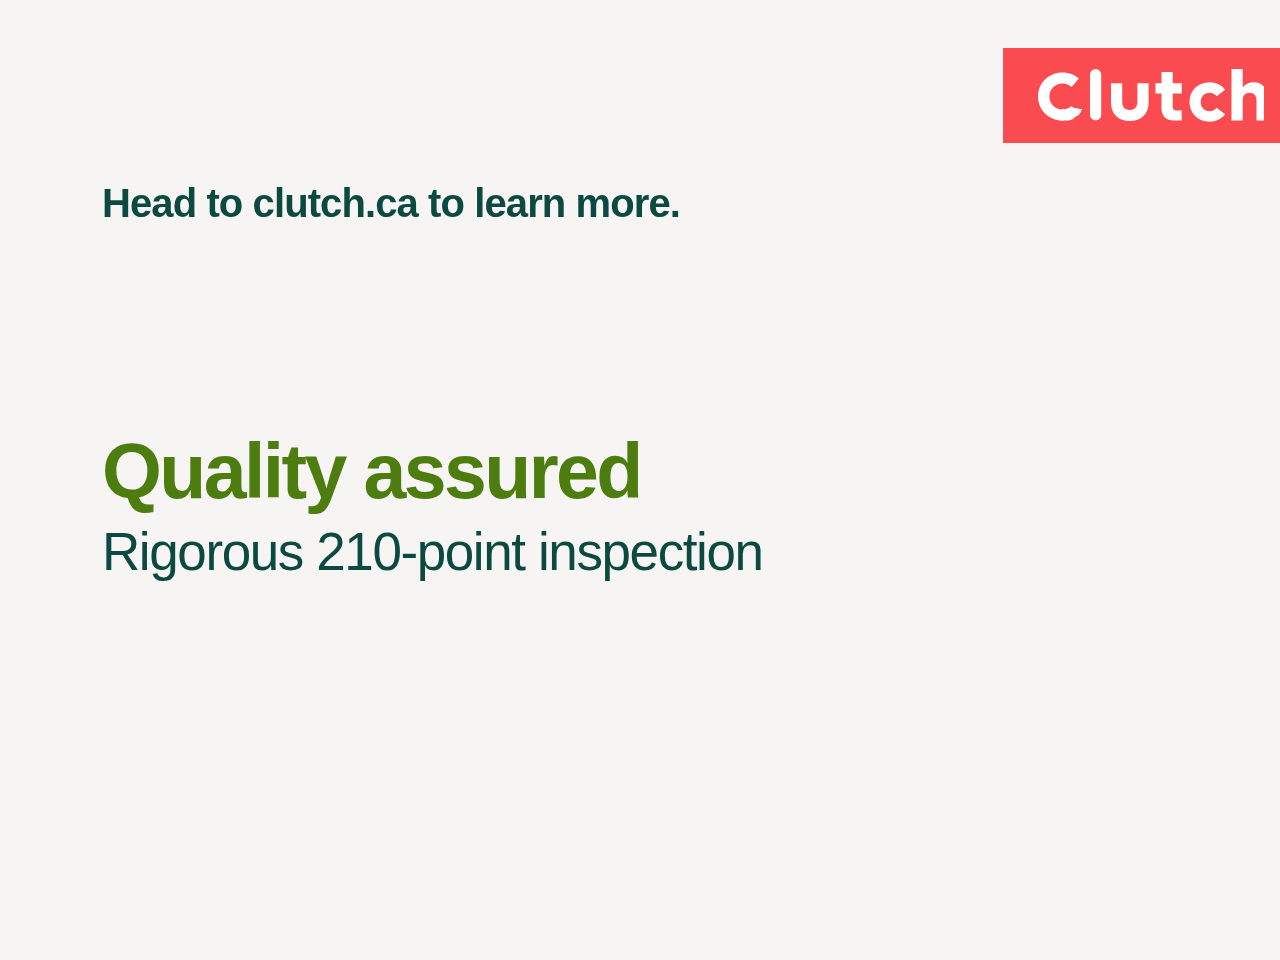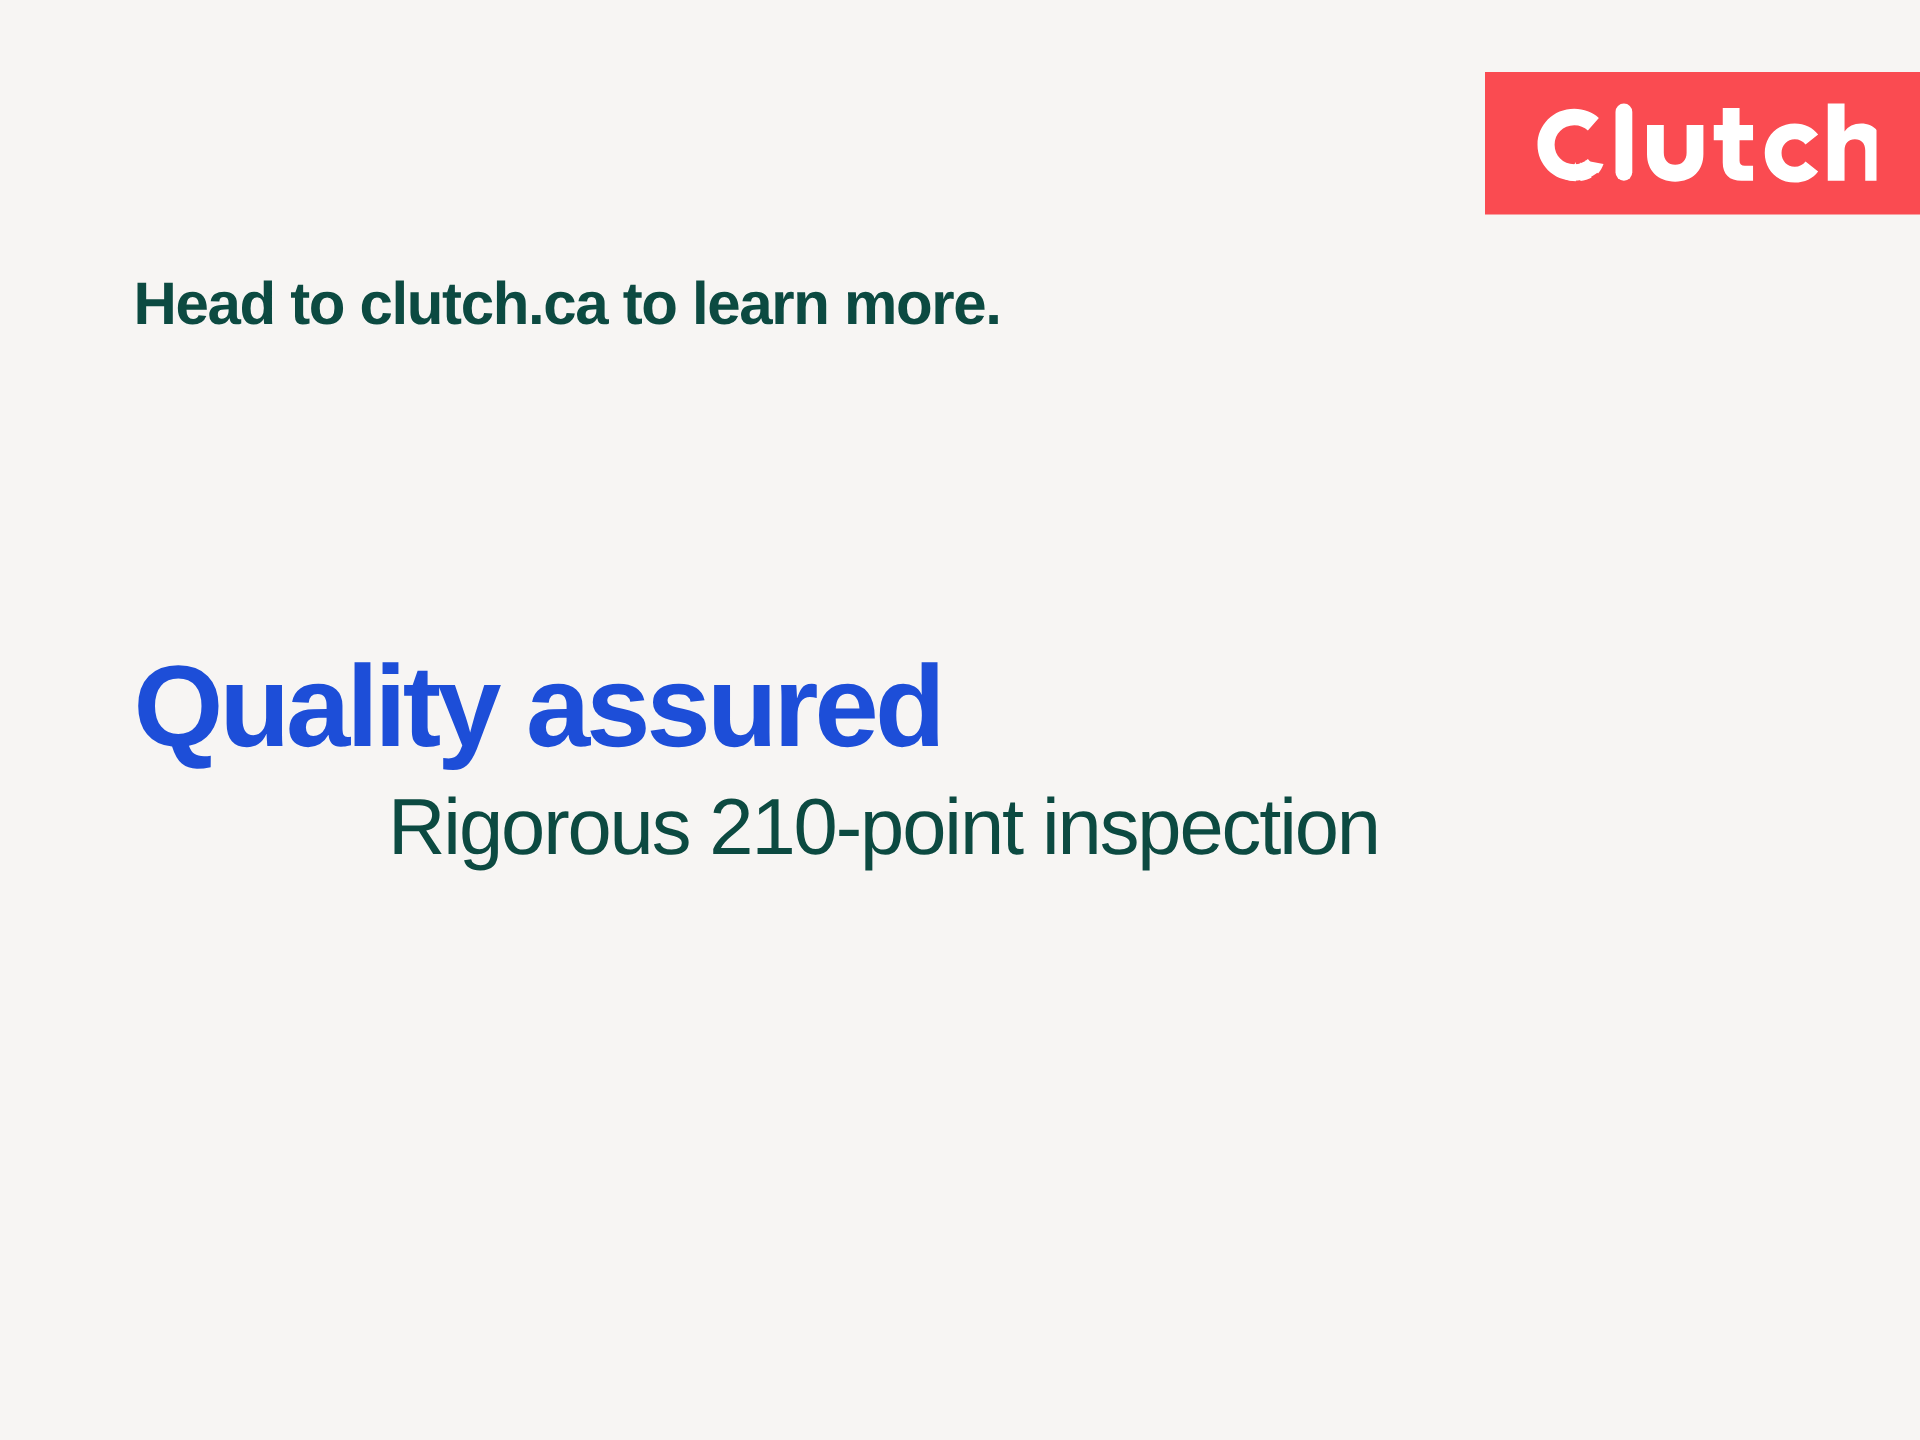--- a/index.html
+++ b/index.html
@@ -11,20 +11,21 @@
     height: 960px;
     background: #f7f5f3;
     font-family: "Liberation Sans", sans-serif;
     overflow: hidden;
   }
   #slide {
     position: relative;
     width: 1028px;
     height: 960px;
     background: #f7f5f3;
+    margin-left: 13px;
   }
 
   
   #brand-badge {
     position: absolute;
     left: 990px;
     top: 48px;
     width: 290px;
     height: 95px;
     background: #fa4b51;
@@ -54,36 +55,35 @@
     position: absolute;
     left: 89px;
     top: 433px;
     width: 1000px;
   }
   #main-title {
     font-size: 77px;
     font-weight: 700;
     letter-spacing: -2.6px;
     line-height: 1.0;
-    color: #1d4ed8;
+    color: #4d7c0f;
     margin: 0 0 10px 0;
     white-space: nowrap;
   }
   #main-subtitle {
     font-size: 53px;
     font-weight: 400;
     letter-spacing: -1.4px;
     line-height: 1.22;
     color: #0c4a41;
     margin: 0;
   }
   .subtitle-line {
     display: block;
     white-space: nowrap;
-    text-align: center;
   }
 </style>
 </head>
 <body>
 
 <div id="slide">
 
   <div id="brand-badge">
     <svg id="brand-logo" width="232" height="62" viewBox="0 0 232 62" aria-hidden="true">
 

